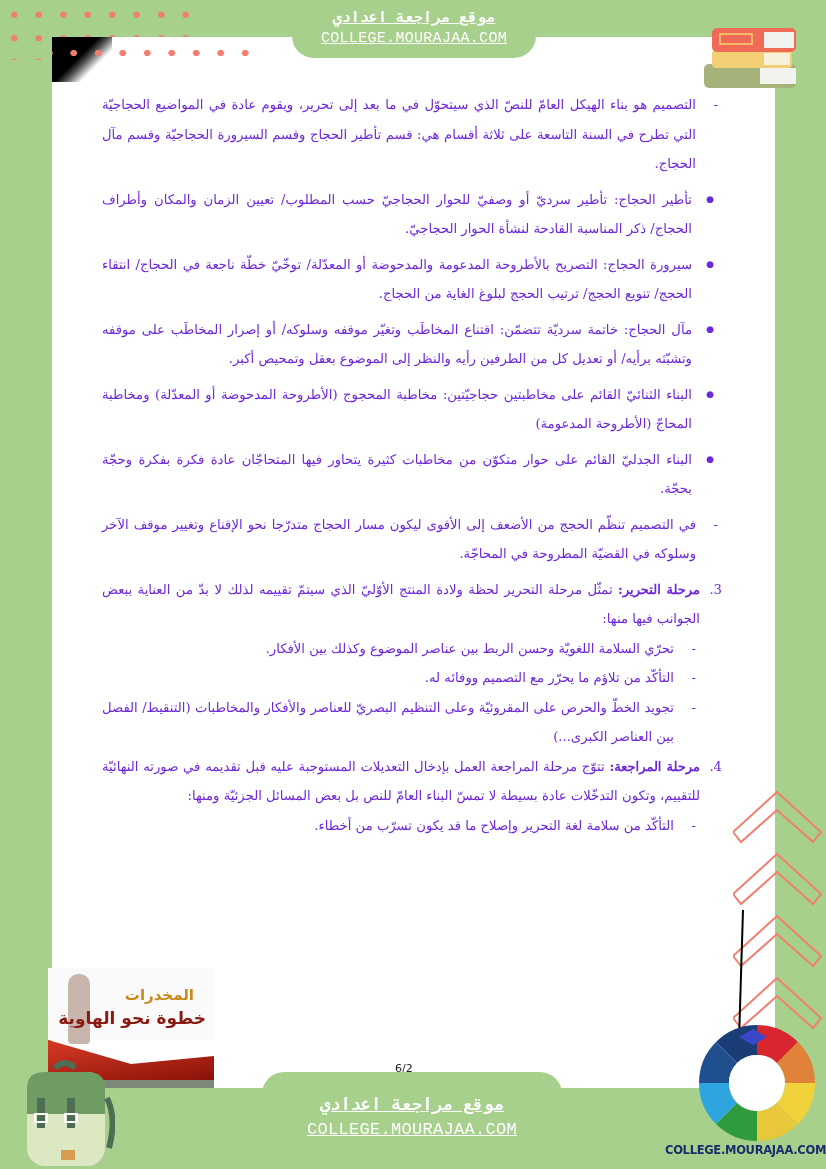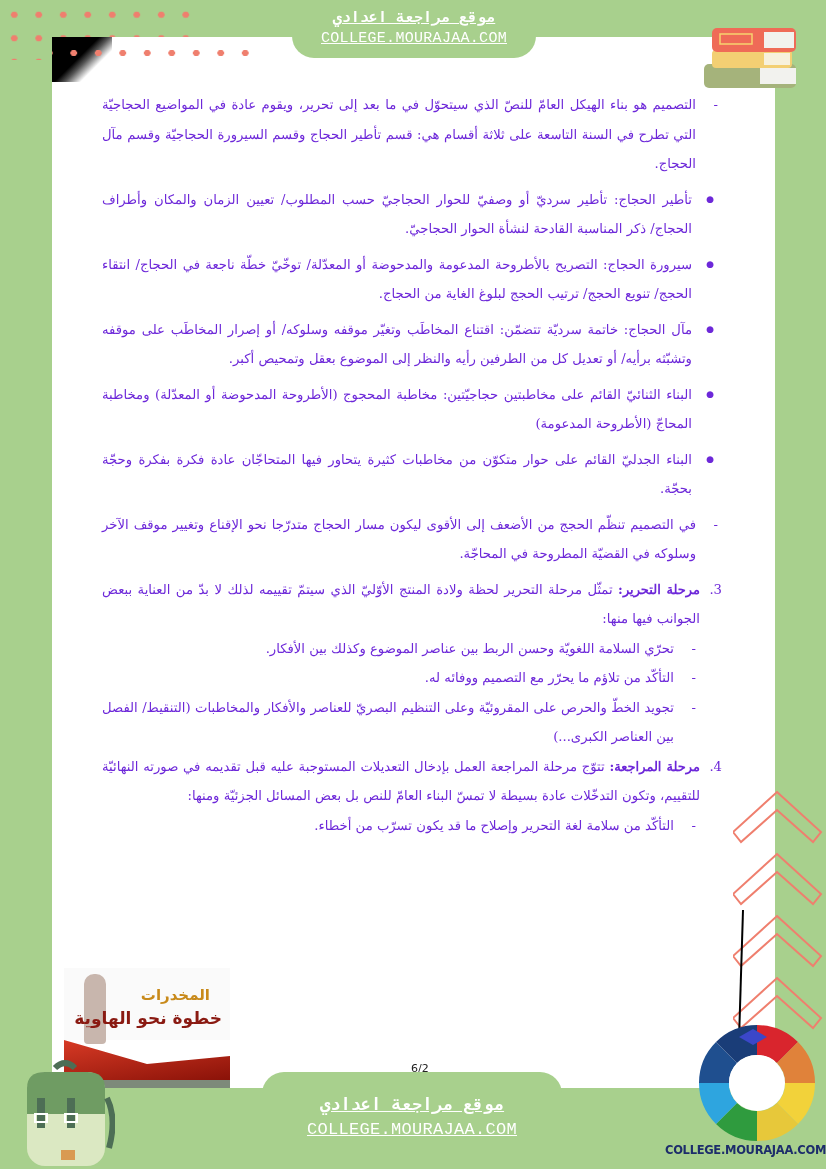--- a/index.html
+++ b/index.html
@@ -52,24 +52,24 @@
   .bullet::before { content: "●"; position: absolute; right: 8px; top: 0; font-size: 9px; }
   .num { padding-right: 22px; }
   .num .n { position: absolute; right: 0; top: 0; }
   .num .head { font-weight: bold; font-size: 13px; }
   .sub { padding-right: 48px; }
   .sub::before { content: "-"; position: absolute; right: 26px; top: 0; }
   .gap { margin-top: 6px; }
 
   .page-number {
     position: absolute; left: 395px; top: 1062px; font-size: 11px;
-    font-family: "DejaVu Sans", sans-serif; color: #222; margin-left: 16px;
+    font-family: "DejaVu Sans", sans-serif; color: #222;
   }
   .ad {
-    position: absolute; left: 64px; top: 968px; width: 166px; height: 120px;
+    position: absolute; left: 48px; top: 968px; width: 166px; height: 120px;
     background: linear-gradient(#fafafa 0 60%, transparent 60%);
     overflow: hidden;
     text-decoration: underline;
   }
   .ad .person { position: absolute; left: 20px; top: 6px; width: 22px; height: 70px; background: #c8b6ad; border-radius: 10px 10px 4px 4px; }
   .ad .t1 { position: absolute; right: 20px; top: 18px; color: #c88a1b; font-weight: bold; font-size: 15px; direction: rtl; }
   .ad .t2 { position: absolute; right: 8px; top: 40px; color: #8a1a12; font-weight: bold; font-size: 17px; direction: rtl; margin-left: 10px; }
   .ad .wave { position: absolute; left: 0; top: 72px; width: 166px; height: 40px; background: linear-gradient(170deg, #d73a25, #8a1208); clip-path: polygon(0 0, 50% 60%, 100% 40%, 100% 100%, 0 100%); }
   .ad .foot { position: absolute; left: 0; top: 112px; width: 166px; height: 20px; background: #7d8a7a; }
   .backpack { position: absolute; left: 15px; top: 1058px; width: 100px; height: 110px; }

